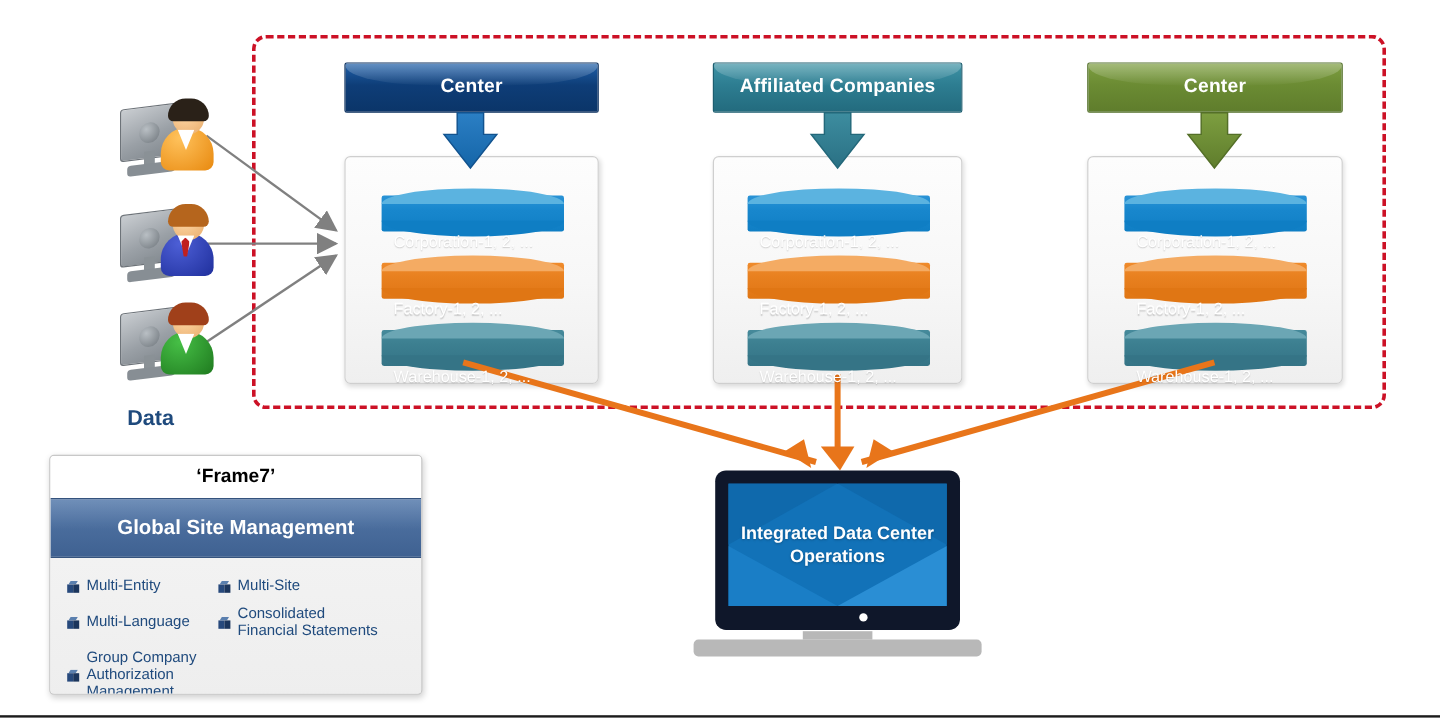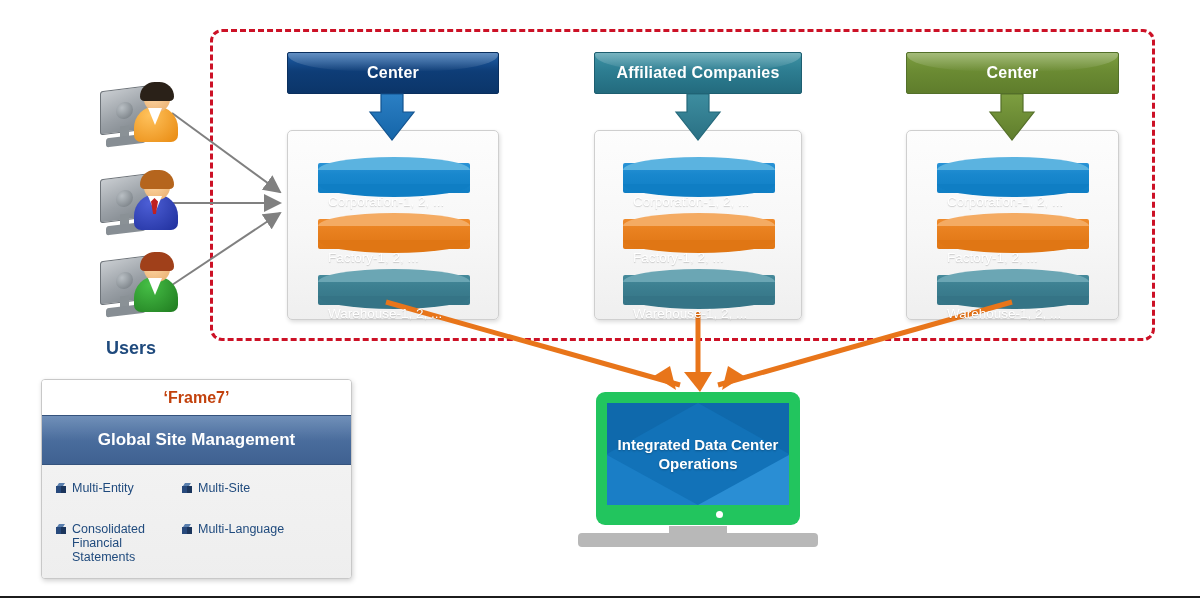--- a/index.html
+++ b/index.html
@@ -89,55 +89,55 @@
 
   
   .frame7{
     position:absolute;left:41px;top:379px;width:311px;height:200px;
     background:#ffffff;border:1px solid #c8c8c8;border-radius:4px;
     box-shadow:1px 2px 5px rgba(0,0,0,.18);
     box-sizing:border-box;overflow:hidden;
   }
   .frame7-title{
     height:35px;display:flex;align-items:center;justify-content:center;
-    color:#c2410c;font-weight:bold;font-size:16px;background:#ffffff;
+    color:#000000;font-weight:bold;font-size:16px;background:#ffffff;
   }
   .frame7-sub{
     position:relative;height:48px;display:flex;align-items:center;justify-content:center;
     background:linear-gradient(180deg,#557aab 0%,#4a6d9d 48%,#3f6191 100%);
     color:#ffffff;font-weight:bold;font-size:17px;
     border-top:1px solid #35537d;border-bottom:1px solid #35537d;
   }
   .frame7-sub:before{
     content:"";position:absolute;left:0;top:0;right:0;height:52%;
     background:linear-gradient(180deg,rgba(255,255,255,.16),rgba(255,255,255,0));
   }
   .frame7-sub .sub-label{position:relative;z-index:2;}
   .frame7-body{
     background:linear-gradient(180deg,#f2f2f2 0%,#eeeeee 100%);
     height:117px;padding:16px 0 0 0;box-sizing:border-box;
     display:grid;grid-template-columns:126px 1fr;row-gap:9px;
     padding-left:14px;
   }
-  .feat{display:flex;align-items:flex-start;color:#1f4a7d;font-size:12.5px;line-height:14px;}
+  .feat{display:flex;align-items:center;color:#1f4a7d;font-size:12.5px;line-height:14px;}
   .cube{
     width:10px;height:10px;margin:2px 6px 0 0;flex:0 0 auto;position:relative;
   }
   .cube .c-top{position:absolute;left:1px;top:0;width:8px;height:3px;background:#5a7fae;
     clip-path:polygon(25% 0,100% 0,75% 100%,0 100%);}
   .cube .c-left{position:absolute;left:0;top:3px;width:5px;height:7px;background:#27497c;}
   .cube .c-right{position:absolute;left:5px;top:3px;width:5px;height:7px;background:#1b355c;}
   .feat .ftxt{display:block;}
   .feat .ftxt .l2{display:block;}
 
   
   .laptop{position:absolute;left:578px;top:392px;width:240px;height:155px;}
   .laptop-lid{
     position:absolute;left:18px;top:0;width:204px;height:133px;
-    background:#22c55e;border-radius:9px;box-sizing:border-box;padding:11px 11px 20px 11px;
+    background:#0f172a;border-radius:9px;box-sizing:border-box;padding:11px 11px 20px 11px;
   }
   .laptop-screen{
     width:100%;height:100%;
     background:#1272b8;position:relative;overflow:hidden;
     display:flex;align-items:center;justify-content:center;
   }
   .laptop-screen .facet{position:absolute;}
   .f1{left:0;top:0;width:0;height:0;border-left:91px solid #0f69ac;border-bottom:51px solid transparent;}
   .f2{right:0;top:0;width:0;height:0;border-right:91px solid #0f69ac;border-bottom:51px solid transparent;}
   .f3{left:0;bottom:0;width:0;height:0;border-left:91px solid #1a7ec6;border-top:50px solid transparent;}
@@ -236,21 +236,21 @@
     <div class="monitor-back"></div>
     <div class="monitor-neck"></div>
     <div class="monitor-foot"></div>
     <div class="monitor-lens"></div>
     <div class="person-body" style="background:radial-gradient(circle at 35% 25%,#46bf46,#1f7a1f);"></div>
     <div class="person-head"></div>
     <div class="person-hair" style="background:#a0401a;"></div>
     <div class="person-collar"></div>
   </div>
 
-  <div class="users-label">Users</div>
+  <div class="users-label">Data</div>
 
   <div class="group" style="left:287px;top:52px;width:212px;">
     <div class="group-header hdr-korea">
       <span class="hdr-label">Center</span>
     </div>
     <div class="group-box">
       <div class="cyl cyl-blue" style="top:26px;">
         <div class="body"></div>
         <div class="bot"></div>
         <div class="top"></div>
@@ -412,32 +412,43 @@
             <i class="c-right"></i>
           </span>
         <span class="ftxt"><span>Multi-Site</span></span>
       </div>
       <div class="feat">
         <span class="cube">
             <i class="c-top"></i>
             <i class="c-left"></i>
             <i class="c-right"></i>
           </span>
-        <span class="ftxt">
-          <span>Consolidated</span>
-          <span class="l2">Financial Statements</span>
-        </span>
+        <span class="ftxt"><span>Multi-Language</span></span>
       </div>
 
       <div class="feat">
         <span class="cube">
             <i class="c-top"></i>
             <i class="c-left"></i>
             <i class="c-right"></i>
           </span>
-        <span class="ftxt"><span>Multi-Language</span></span>
+        <span class="ftxt">
+          <span>Consolidated</span>
+          <span class="l2">Financial Statements</span>
+        </span>
+      </div>
+      <div class="feat">
+        <span class="cube">
+            <i class="c-top"></i>
+            <i class="c-left"></i>
+            <i class="c-right"></i>
+          </span>
+        <span class="ftxt">
+          <span>Group Company</span>
+          <span class="l2">Authorization Management</span>
+        </span>
       </div>
 
     </div>
   </div>
 
   <div class="bottom-rule"></div>
 </div>
 
 </body></html>

